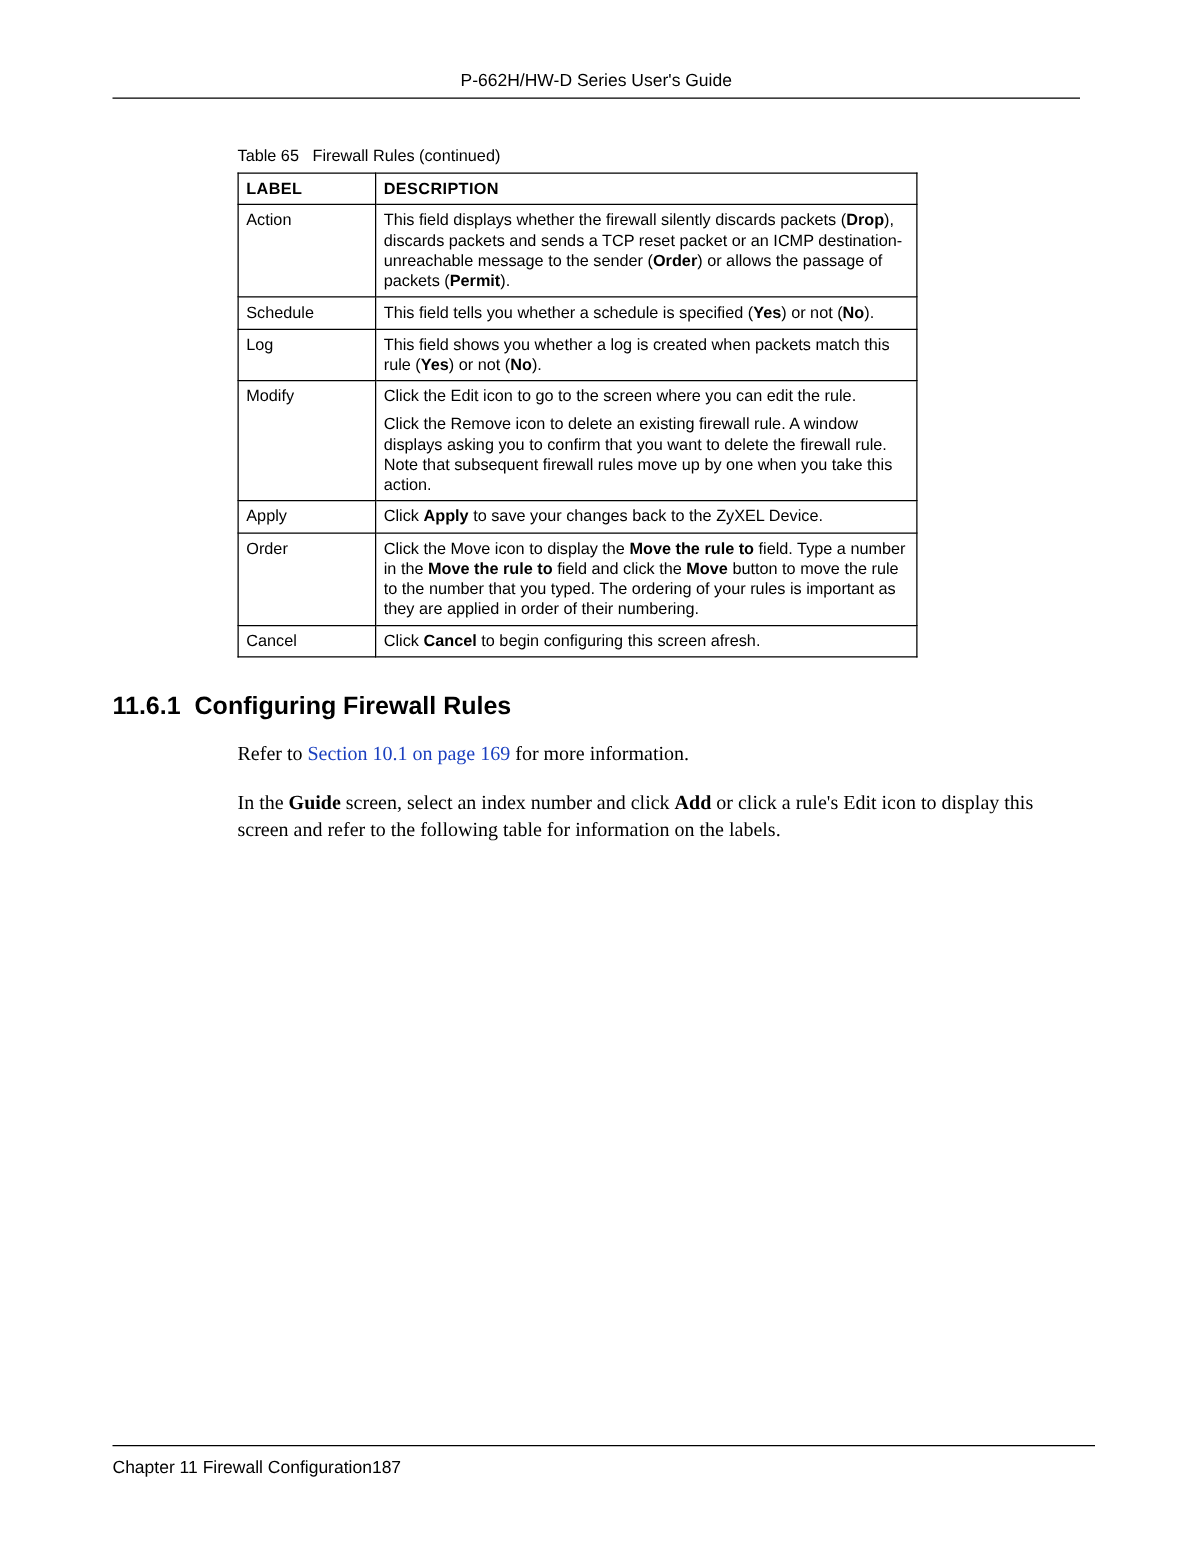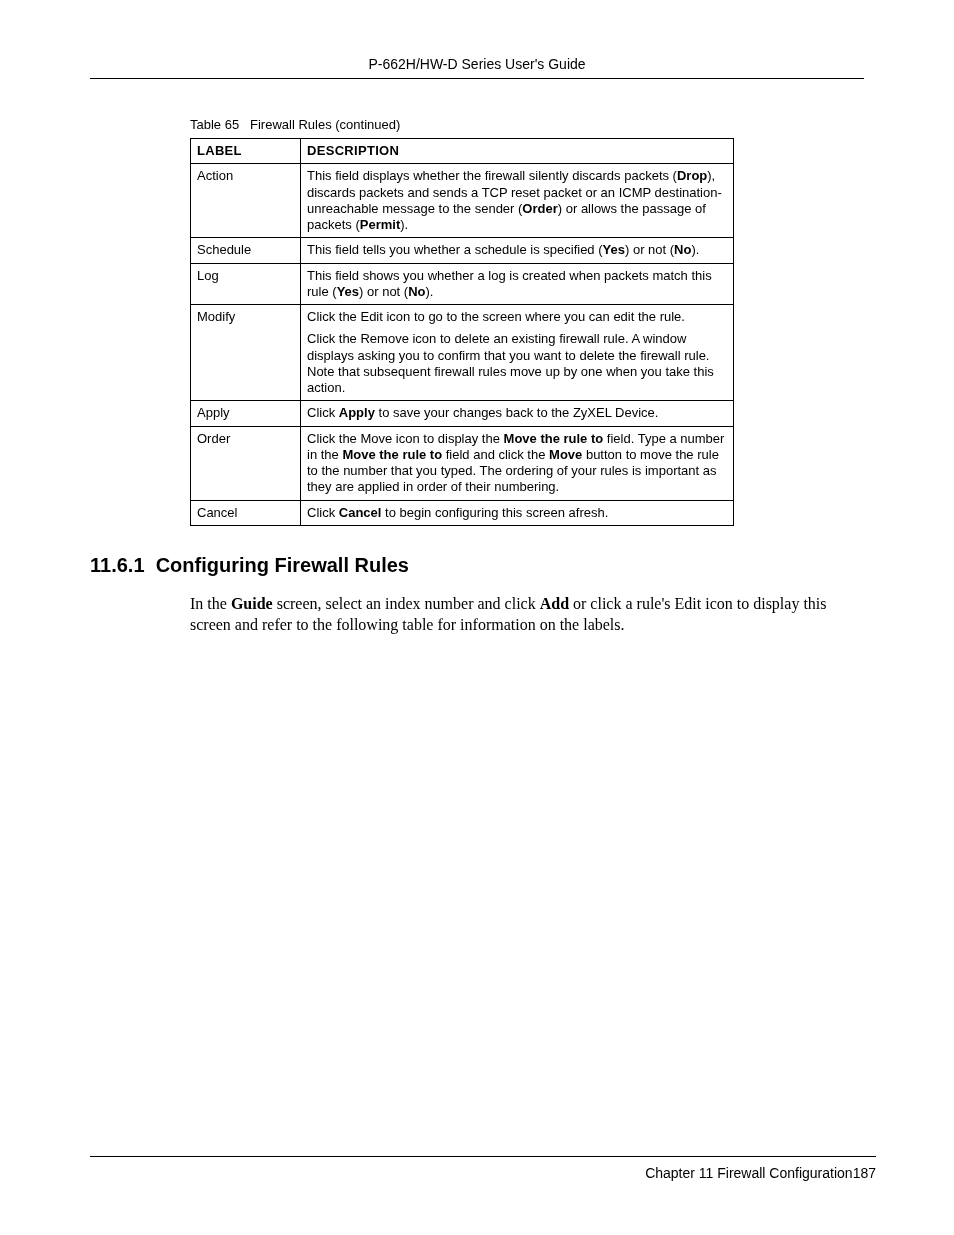--- a/index.html
+++ b/index.html
@@ -68,21 +68,21 @@
   .link { color: #1a3fbf; }
   .footer {
     position: absolute;
     bottom: 54px;
     left: 90px;
     right: 78px;
     border-top: 1.5px solid #000;
     padding-top: 8px;
     font-size: 14px;
     display: flex;
-    justify-content: flex-end;
+    justify-content: flex-start;
   }
 </style>
 </head>
 <body>
 
 <div class="page">
   <div class="header-text">P-662H/HW-D Series User's Guide</div>
   <div class="header-line"></div>
 
   <div class="table-caption">
@@ -140,20 +140,23 @@
             <div class="desc-para">Click <b>Cancel</b> to begin configuring this screen afresh.</div>
           </td>
         </tr>
       </tbody>
   </table>
 
   <div class="section-heading">
     <span>11.6.1</span>&nbsp;&nbsp;<span>Configuring Firewall Rules</span>
   </div>
 
+  <div class="body-para">
+    <span>Refer to </span><span class="link">Section 10.1 on page 169</span><span> for more information.</span>
+  </div>
 
   <div class="body-para">
     <span>In the </span><b>Guide</b><span> screen, select an index number and click </span><b>Add</b><span> or click a rule's Edit icon to display this screen and refer to the following table for information on the labels.</span>
   </div>
 </div>
 
 <div class="footer">
   <span>Chapter 11 Firewall Configuration</span>
   <span>187</span>
 </div>

